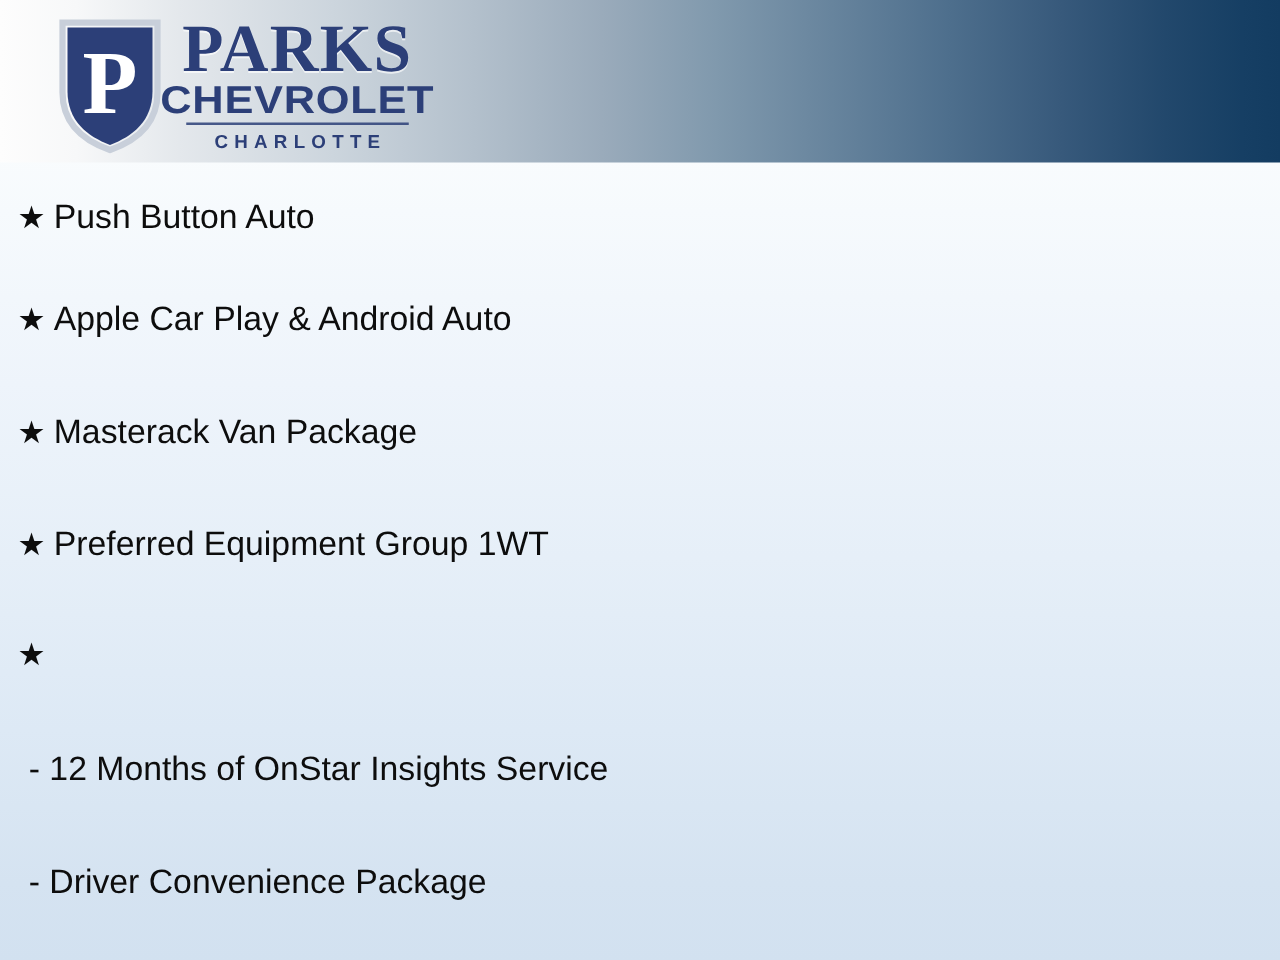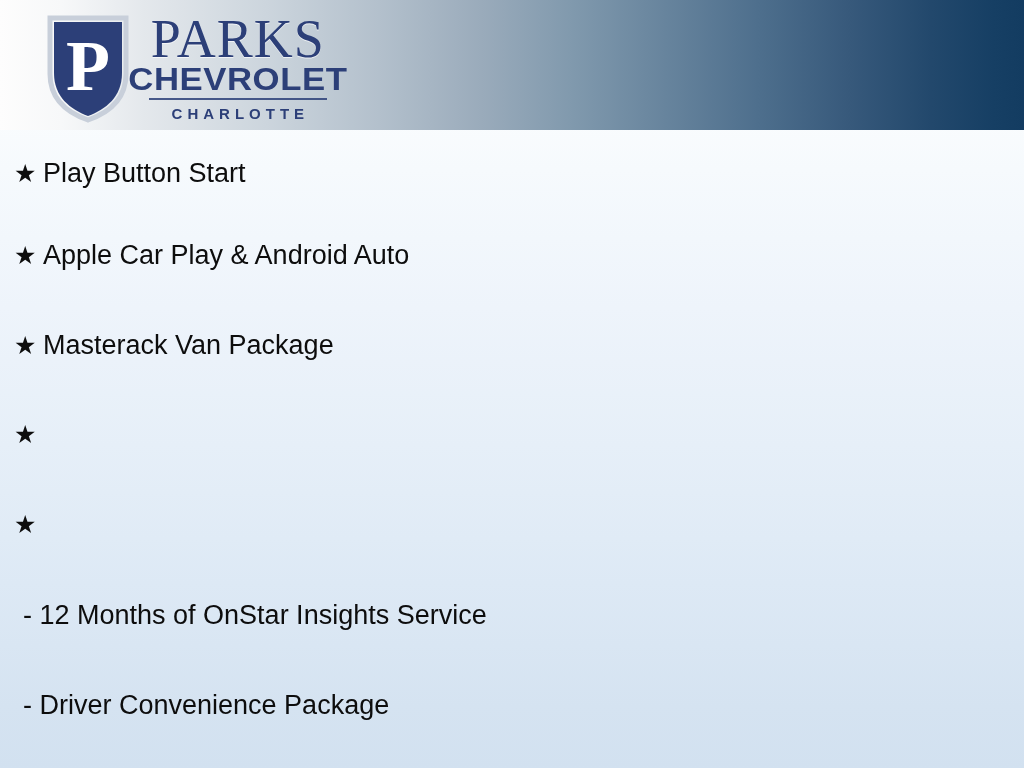--- a/index.html
+++ b/index.html
@@ -55,21 +55,21 @@
 
   .wordmark {
     margin-left: 10px;
     padding-top: 2px;
     display: flex;
     flex-direction: column;
     align-items: center;
   }
   .brand-parks {
     font-family: "Liberation Serif", "DejaVu Serif", serif;
-    font-weight: 400;
+    font-weight: 700;
     font-size: 54px;
     line-height: 50px;
     letter-spacing: 1px;
     color: #2c3f78;
     text-shadow: 0 1px 0 rgba(255,255,255,0.65);
   }
   .brand-chevrolet {
     font-family: "Liberation Sans Narrow", "Liberation Sans", sans-serif;
     font-weight: 700;
     font-size: 31px;
@@ -175,35 +175,36 @@
 
   </div>
 
 
 </div>
 
 <div class="content">
 
   <div class="feature-row row-1">
     <span class="bullet">★</span>
-    <span class="label">Play Button Start</span>
+    <span class="label">Push Button Auto</span>
   </div>
 
   <div class="feature-row">
     <span class="bullet">★</span>
     <span class="label">Apple Car Play &amp; Android Auto</span>
   </div>
 
   <div class="feature-row">
     <span class="bullet">★</span>
     <span class="label">Masterack Van Package</span>
   </div>
 
   <div class="feature-row">
     <span class="bullet">★</span>
+    <span class="label">Preferred Equipment Group 1WT</span>
   </div>
 
   <div class="feature-row">
     <span class="bullet">★</span>
   </div>
 
   <div class="subfeature-row">
     <span class="label">- 12 Months of OnStar Insights Service</span>
   </div>
 

